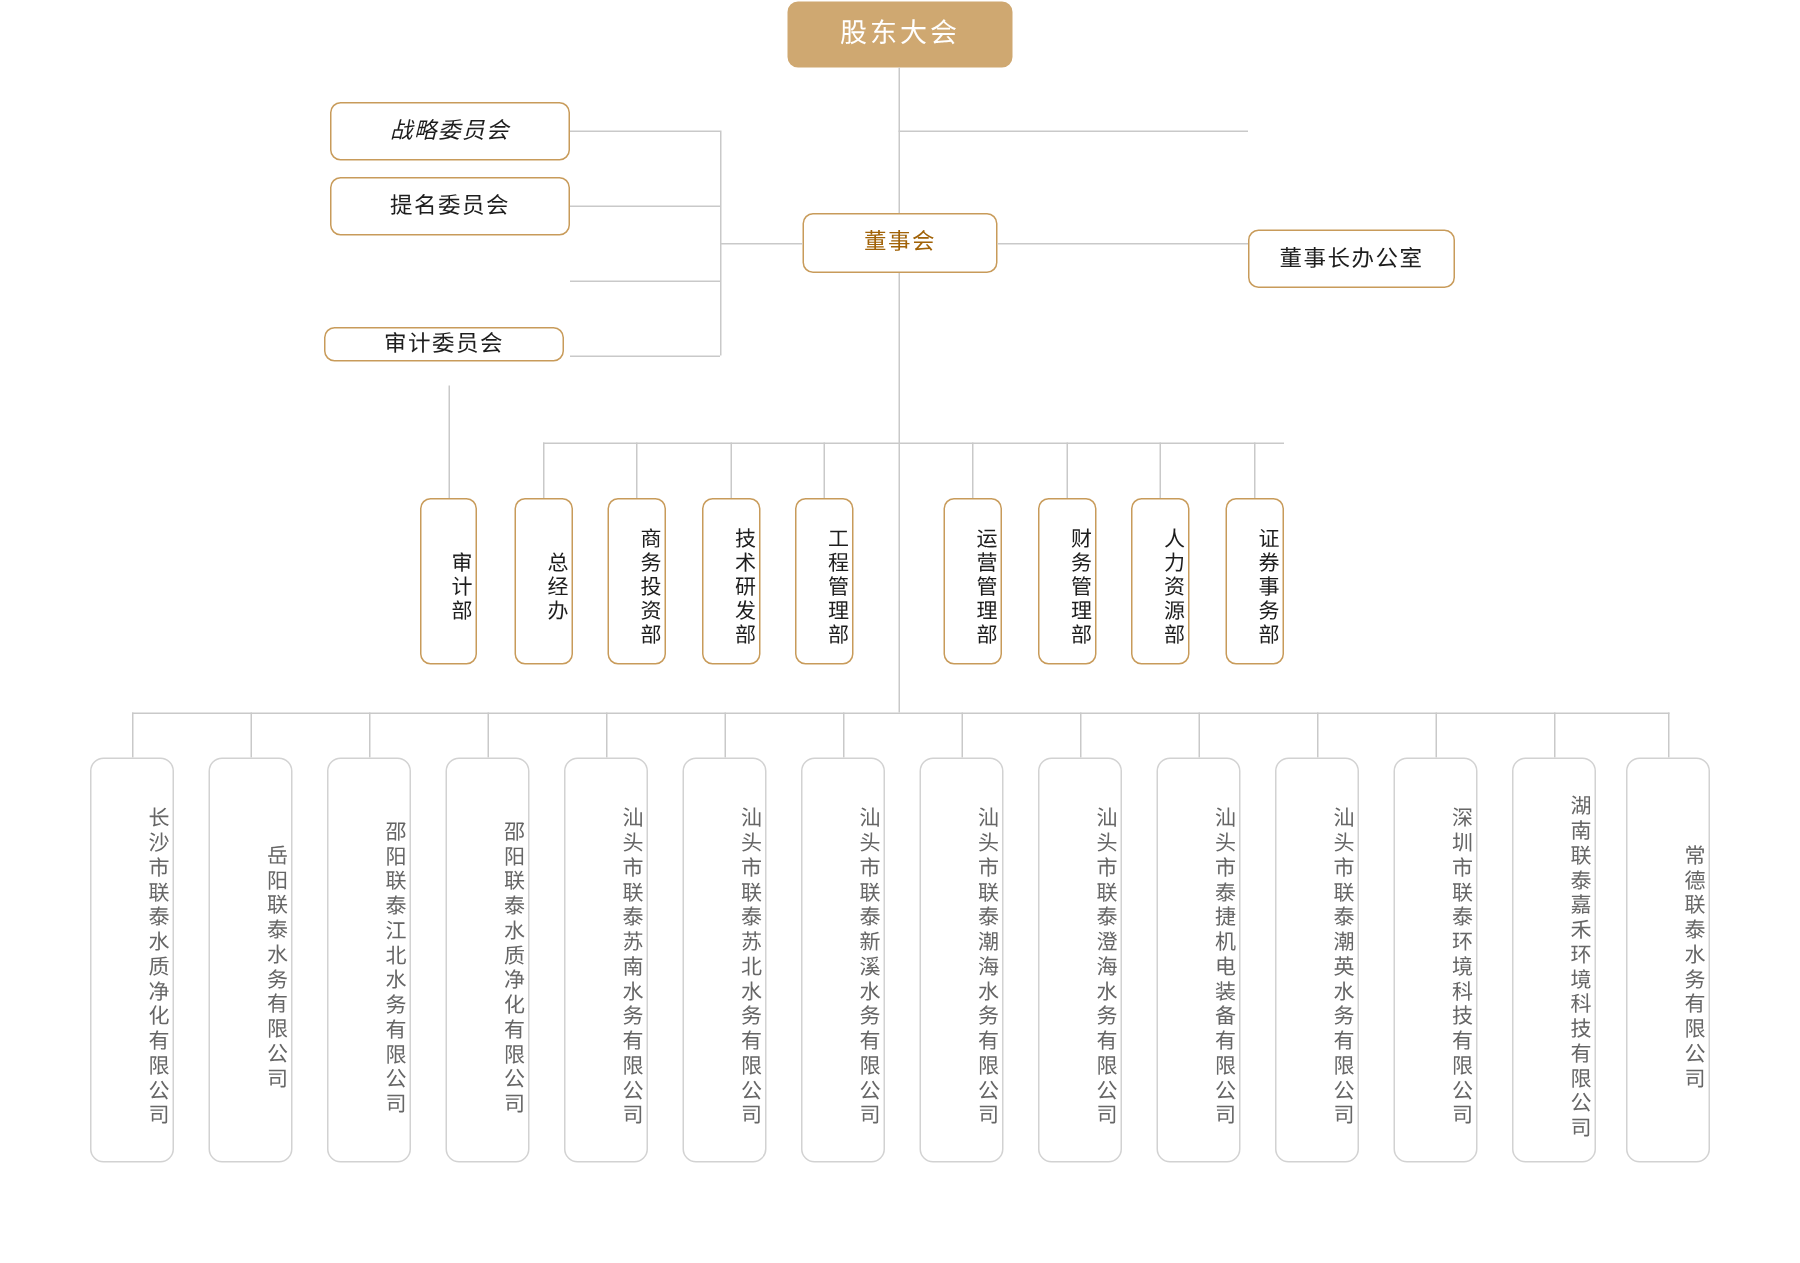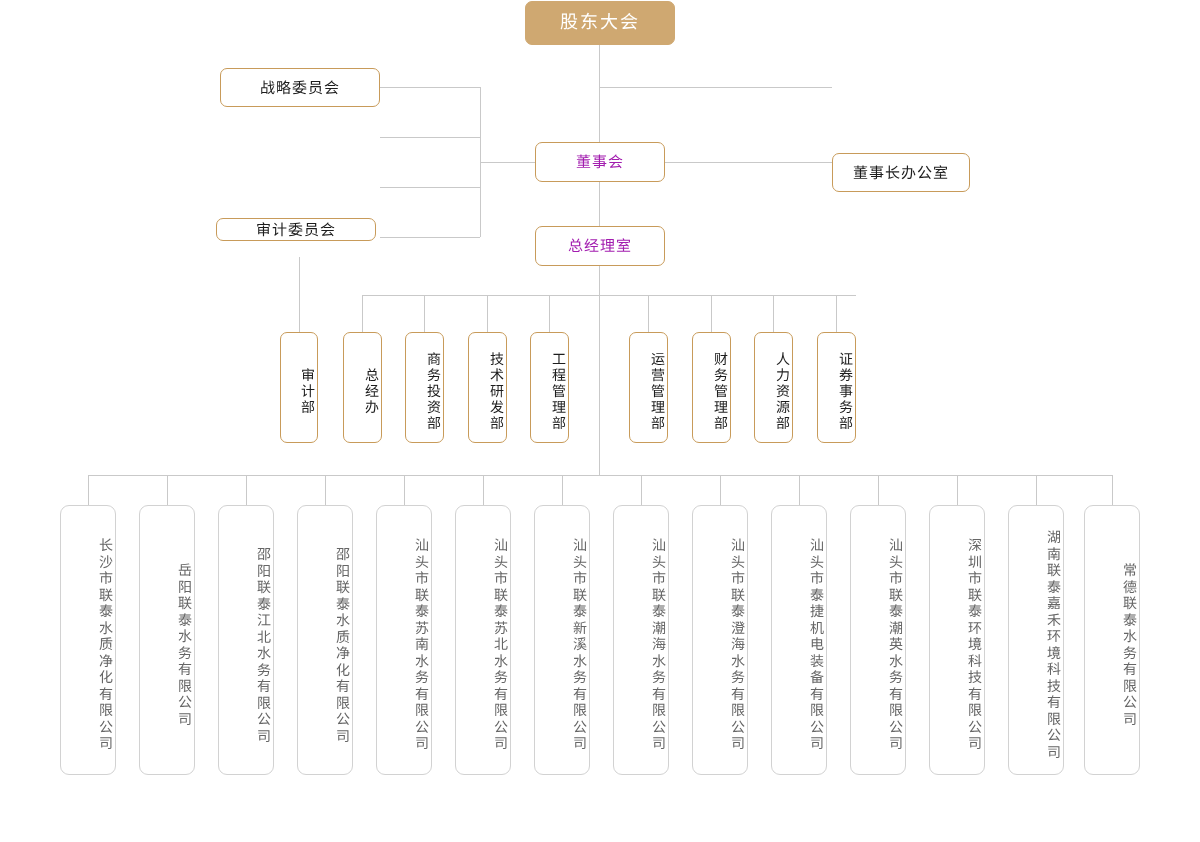--- a/index.html
+++ b/index.html
@@ -38,21 +38,21 @@
   
   .node.filled{
     background:#cfa871;
     border-color:#cfa871;
     color:#ffffff;
     font-size:18px;
     letter-spacing:2px;
   }
 
   
-  .node.gold-text{ color:#a21caf; }
+  .node.gold-text{ color:#a16207; }
 
   
   .node.vert{
     writing-mode:vertical-rl;
     text-orientation:upright;
     font-size:14px;
     letter-spacing:2px;
     line-height:1.5;
     padding-top:9px;
     align-items:flex-start;
@@ -85,33 +85,33 @@
 
   <div class="ln h" style="left:599px;top:87px;width:233px;"></div>
 
 
   <div class="node gold-text" style="left:535px;top:142px;width:130px;height:40px;">董事会</div>
 
   <div class="node" style="left:832px;top:143px;width:138px;height:39px;margin-top:10px;">董事长办公室</div>
 
   <div class="ln h" style="left:665px;top:162px;width:167px;"></div>
 
-  <div class="node" style="left:220px;top:68px;width:160px;height:39px;">战略委员会</div>
+  <div class="node" style="left:220px;top:68px;width:160px;height:39px;font-style:italic;">战略委员会</div>
+  <div class="node" style="left:220px;top:118px;width:160px;height:39px;">提名委员会</div>
   <div class="node" style="left:216px;top:218px;width:160px;height:23px;">审计委员会</div>
 
   <div class="ln h" style="left:380px;top:87px;width:100px;"></div>
   <div class="ln h" style="left:380px;top:137px;width:100px;"></div>
   <div class="ln h" style="left:380px;top:187px;width:100px;"></div>
   <div class="ln h" style="left:380px;top:237px;width:100px;"></div>
 
   <div class="ln v" style="left:480px;top:87px;height:150px;"></div>
 
   <div class="ln h" style="left:480px;top:162px;width:55px;"></div>
 
-  <div class="node gold-text" style="left:535px;top:226px;width:130px;height:40px;">总经理室</div>
 
   <div class="ln v" style="left:299px;top:257px;height:75px;"></div>
 
   <div class="node vert" style="left:280px;top:332px;width:38px;height:111px;">审计部</div>
 
   <div class="ln h" style="left:362px;top:295px;width:494px;"></div>
 
   <div class="ln v" style="left:362px;top:295px;height:37px;"></div>
   <div class="ln v" style="left:424px;top:295px;height:37px;"></div>
   <div class="ln v" style="left:487px;top:295px;height:37px;"></div>

